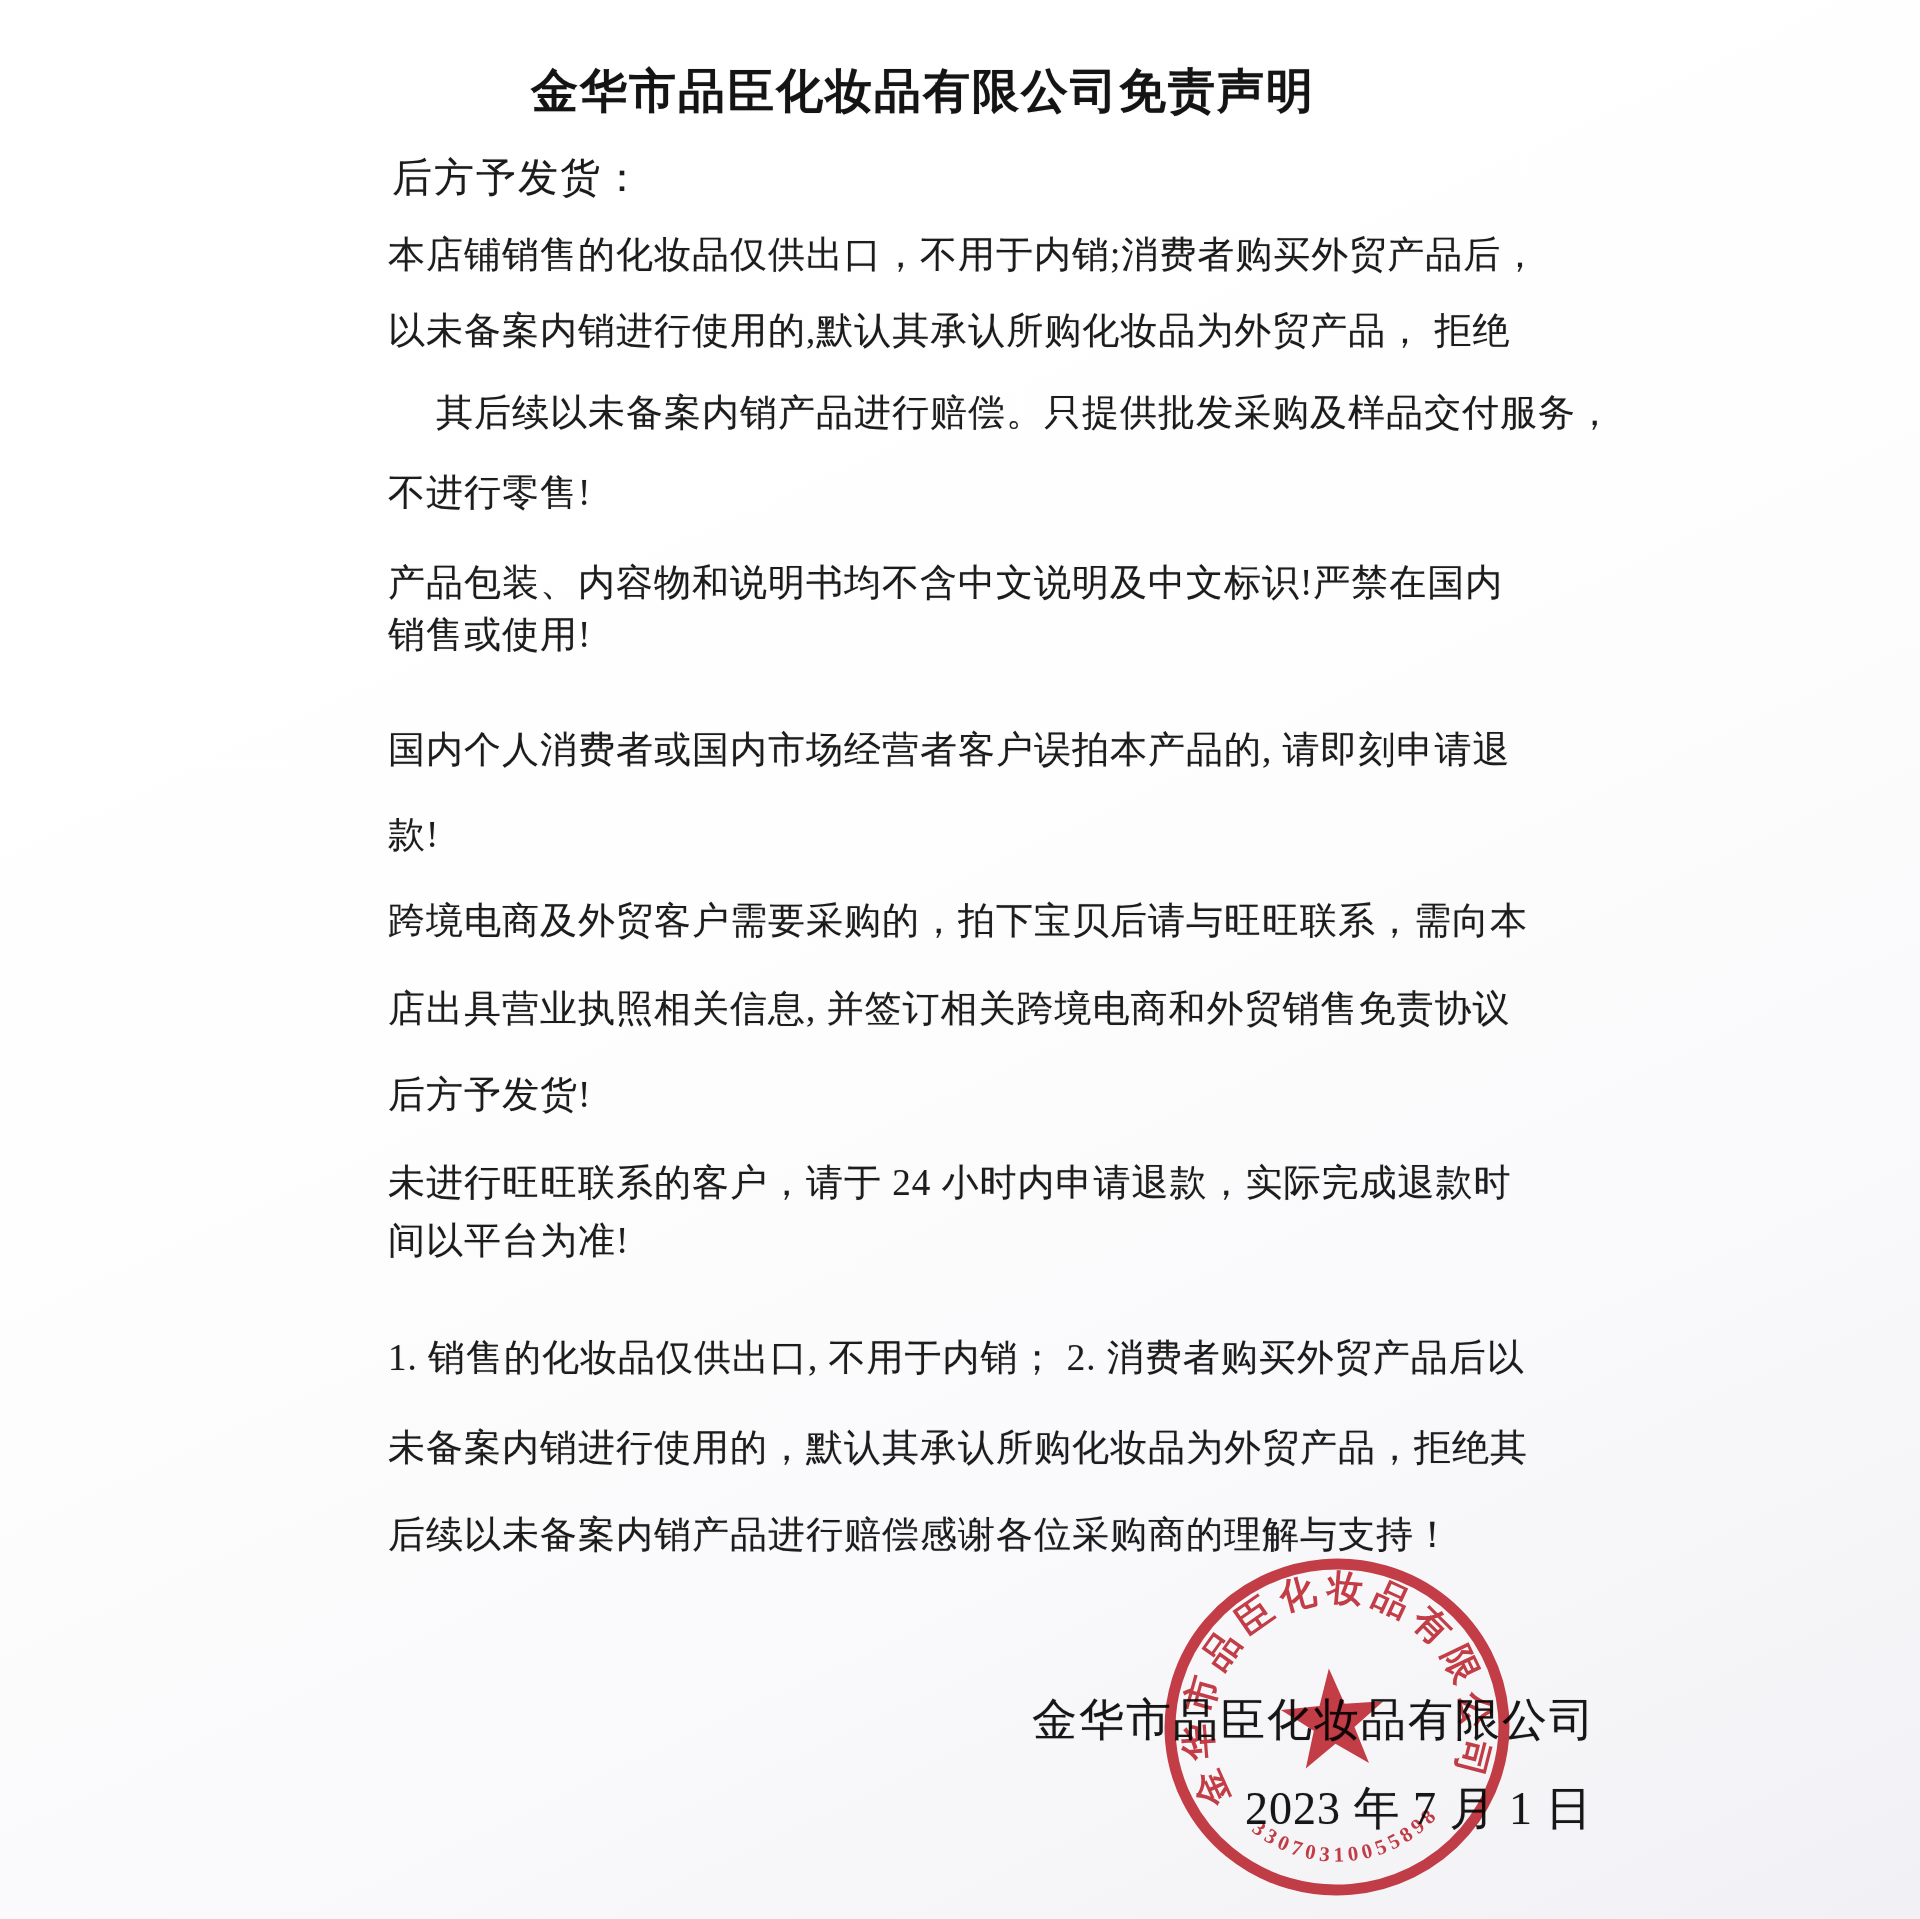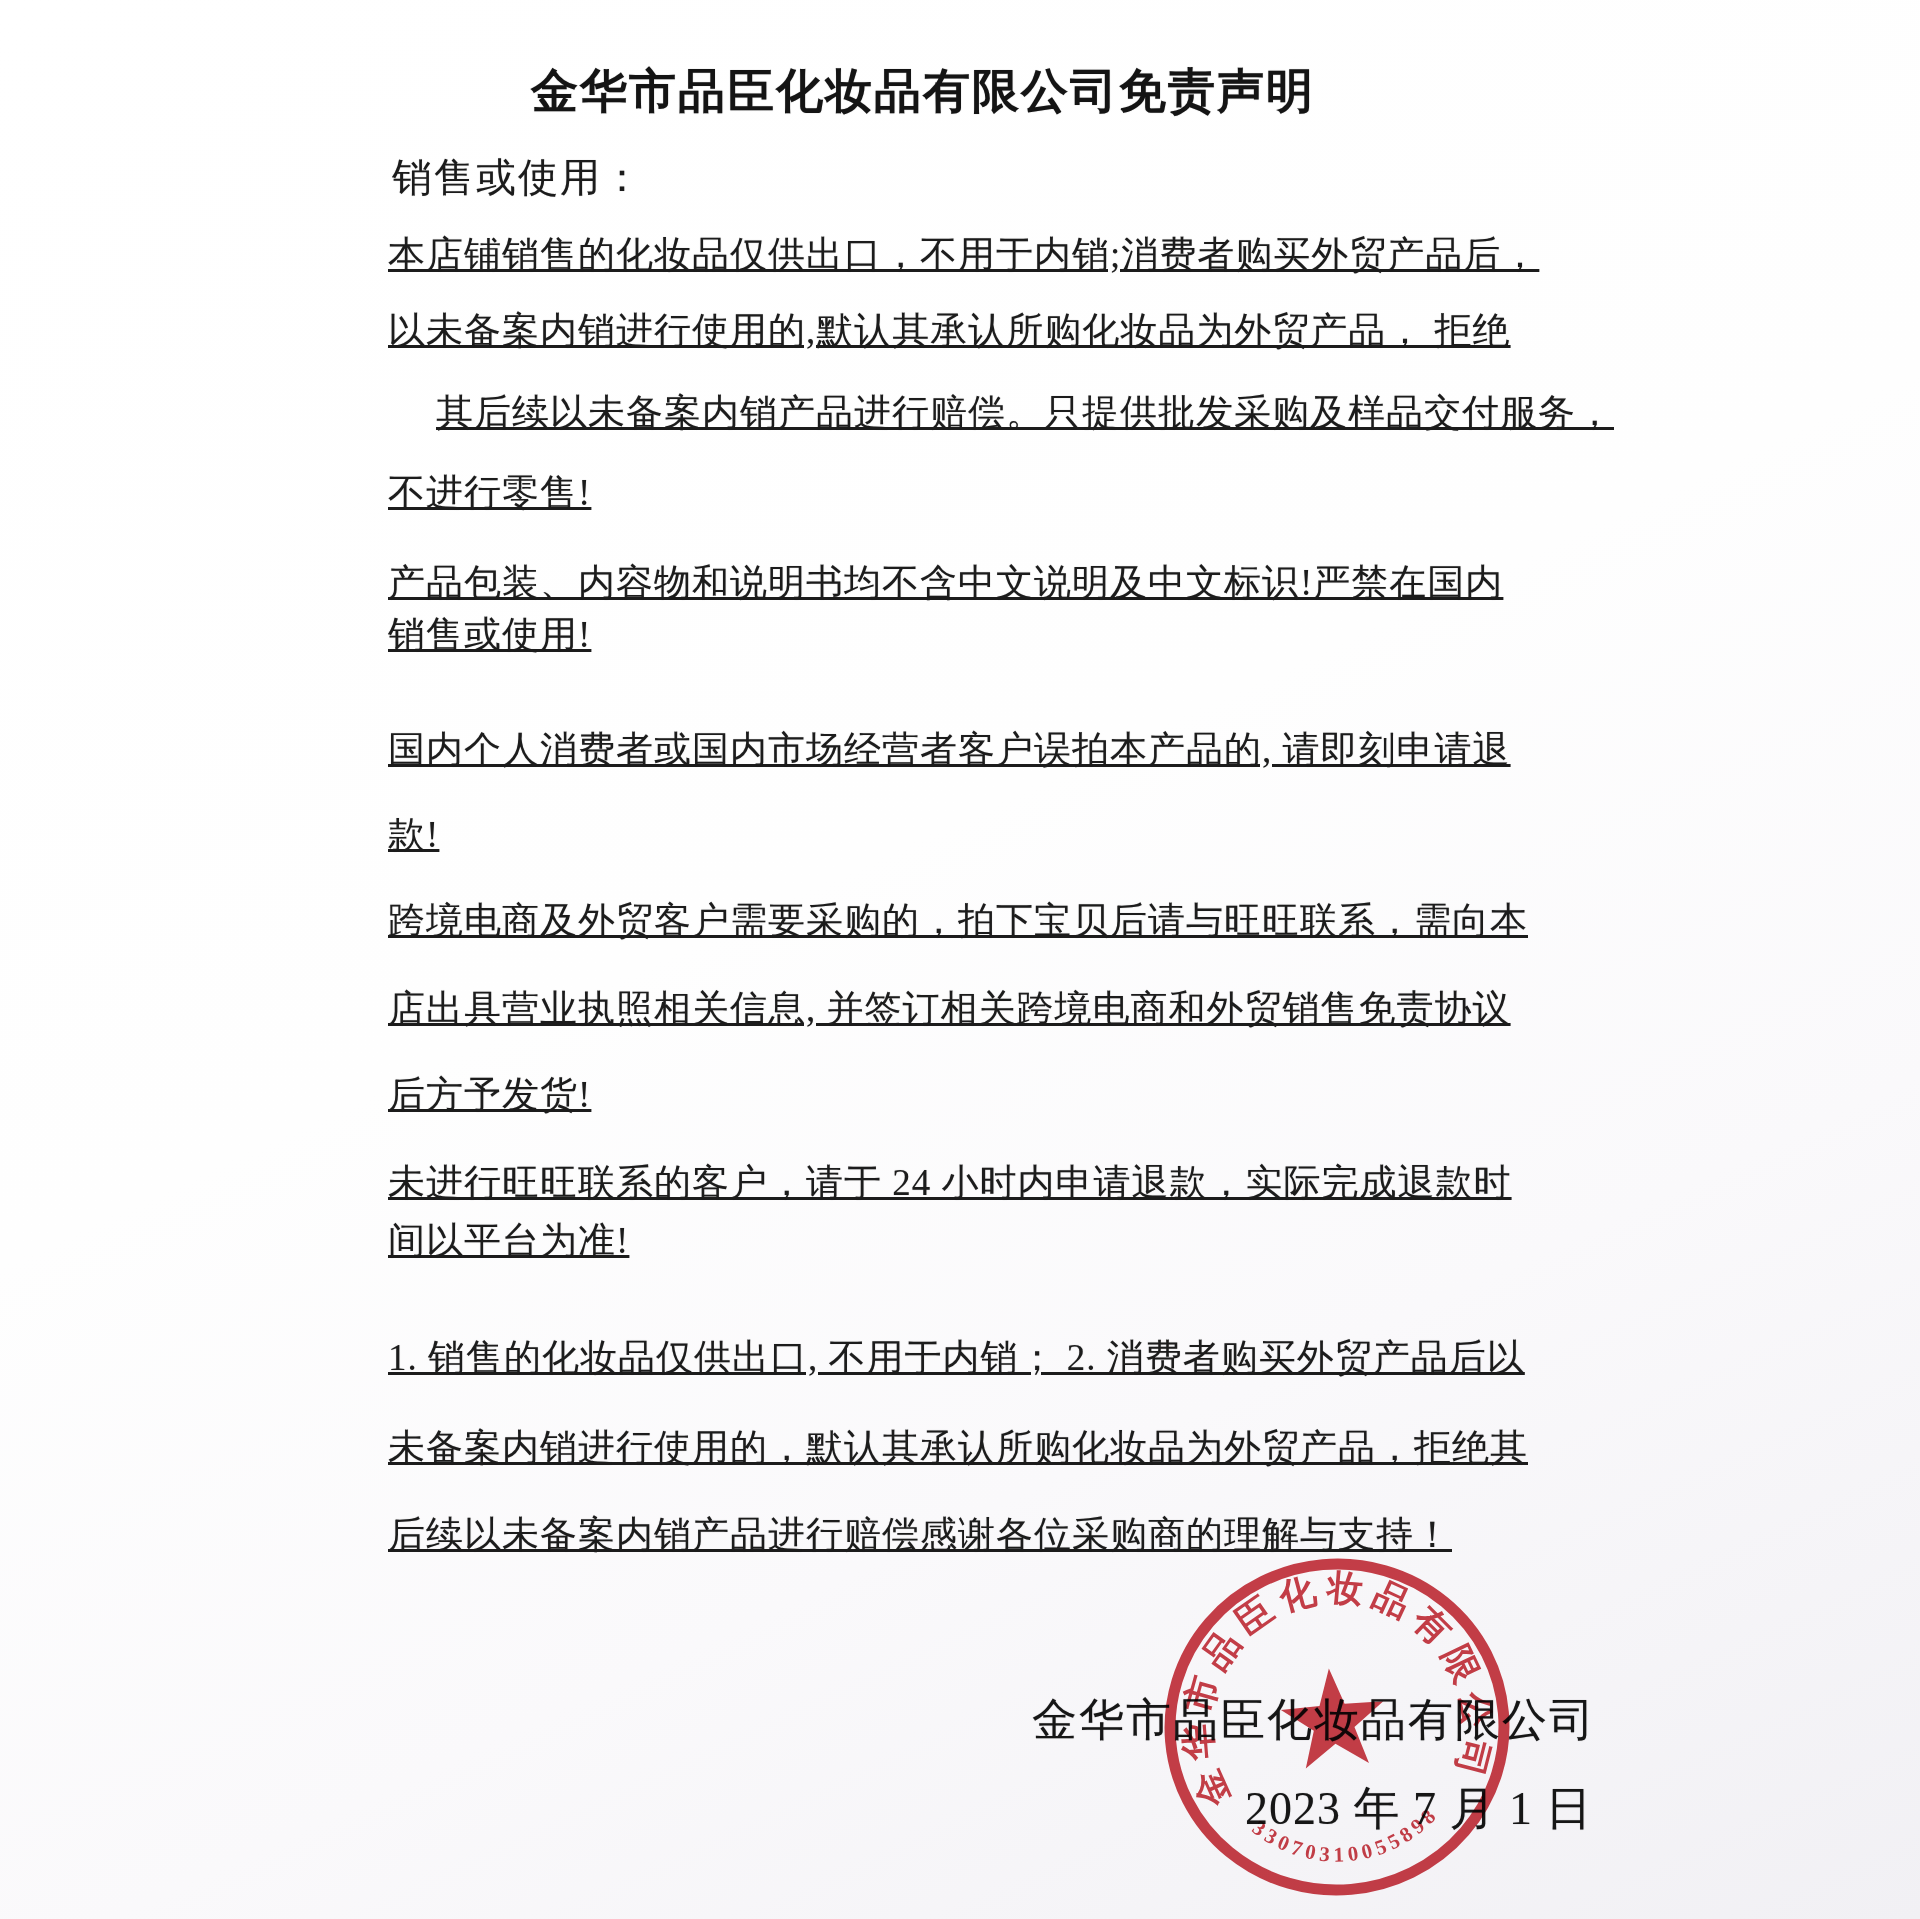--- a/index.html
+++ b/index.html
@@ -27,21 +27,20 @@
     font-size:40px;letter-spacing:2px;
     text-shadow:0 0 1px rgba(0,0,0,.3);
     white-space:nowrap;
   }
   .line{
     position:absolute;left:388px;
     font-size:37px;line-height:1;letter-spacing:1px;
     color:#1c1c1c;
     text-shadow:0 0 1px rgba(0,0,0,.3);
     white-space:nowrap;
-    text-decoration:underline;
   }
   .l1{top:236px;}  .l2{top:312px;}  .l3{top:394px;margin-left:48px;}  .l4{top:474px;}
   .l5{top:564px;}  .l6{top:616px;}  .l7{top:731px;}  .l8{top:816px;}
   .l9{top:902px;}  .l10{top:990px;text-align:center;} .l11{top:1076px;}.l12{top:1164px;}
   .l13{top:1222px;}.l14{top:1339px;}.l15{top:1429px;}.l16{top:1516px;}
   .sig-company{
     position:absolute;left:1032px;top:1690px;
     font-size:45px;letter-spacing:2px;font-weight:500;
     color:#161616;text-shadow:0 0 1px rgba(0,0,0,.35);
     white-space:nowrap;
@@ -62,21 +61,21 @@
     font-weight:bold;
   }
 </style>
 </head>
 <body>
 
 <div class="page">
 
   <div class="doc-title">金华市品臣化妆品有限公司免责声明</div>
 
-  <div class="salutation">销售或使用：</div>
+  <div class="salutation">后方予发货：</div>
 
   <div class="line l1">本店铺销售的化妆品仅供出口，不用于内销;消费者购买外贸产品后，</div>
   <div class="line l2">以未备案内销进行使用的,默认其承认所购化妆品为外贸产品， 拒绝</div>
   <div class="line l3">其后续以未备案内销产品进行赔偿。只提供批发采购及样品交付服务，</div>
   <div class="line l4">不进行零售!</div>
   <div class="line l5">产品包装、内容物和说明书均不含中文说明及中文标识!严禁在国内</div>
   <div class="line l6">销售或使用!</div>
   <div class="line l7">国内个人消费者或国内市场经营者客户误拍本产品的, 请即刻申请退</div>
   <div class="line l8">款!</div>
   <div class="line l9">跨境电商及外贸客户需要采购的，拍下宝贝后请与旺旺联系，需向本</div>

